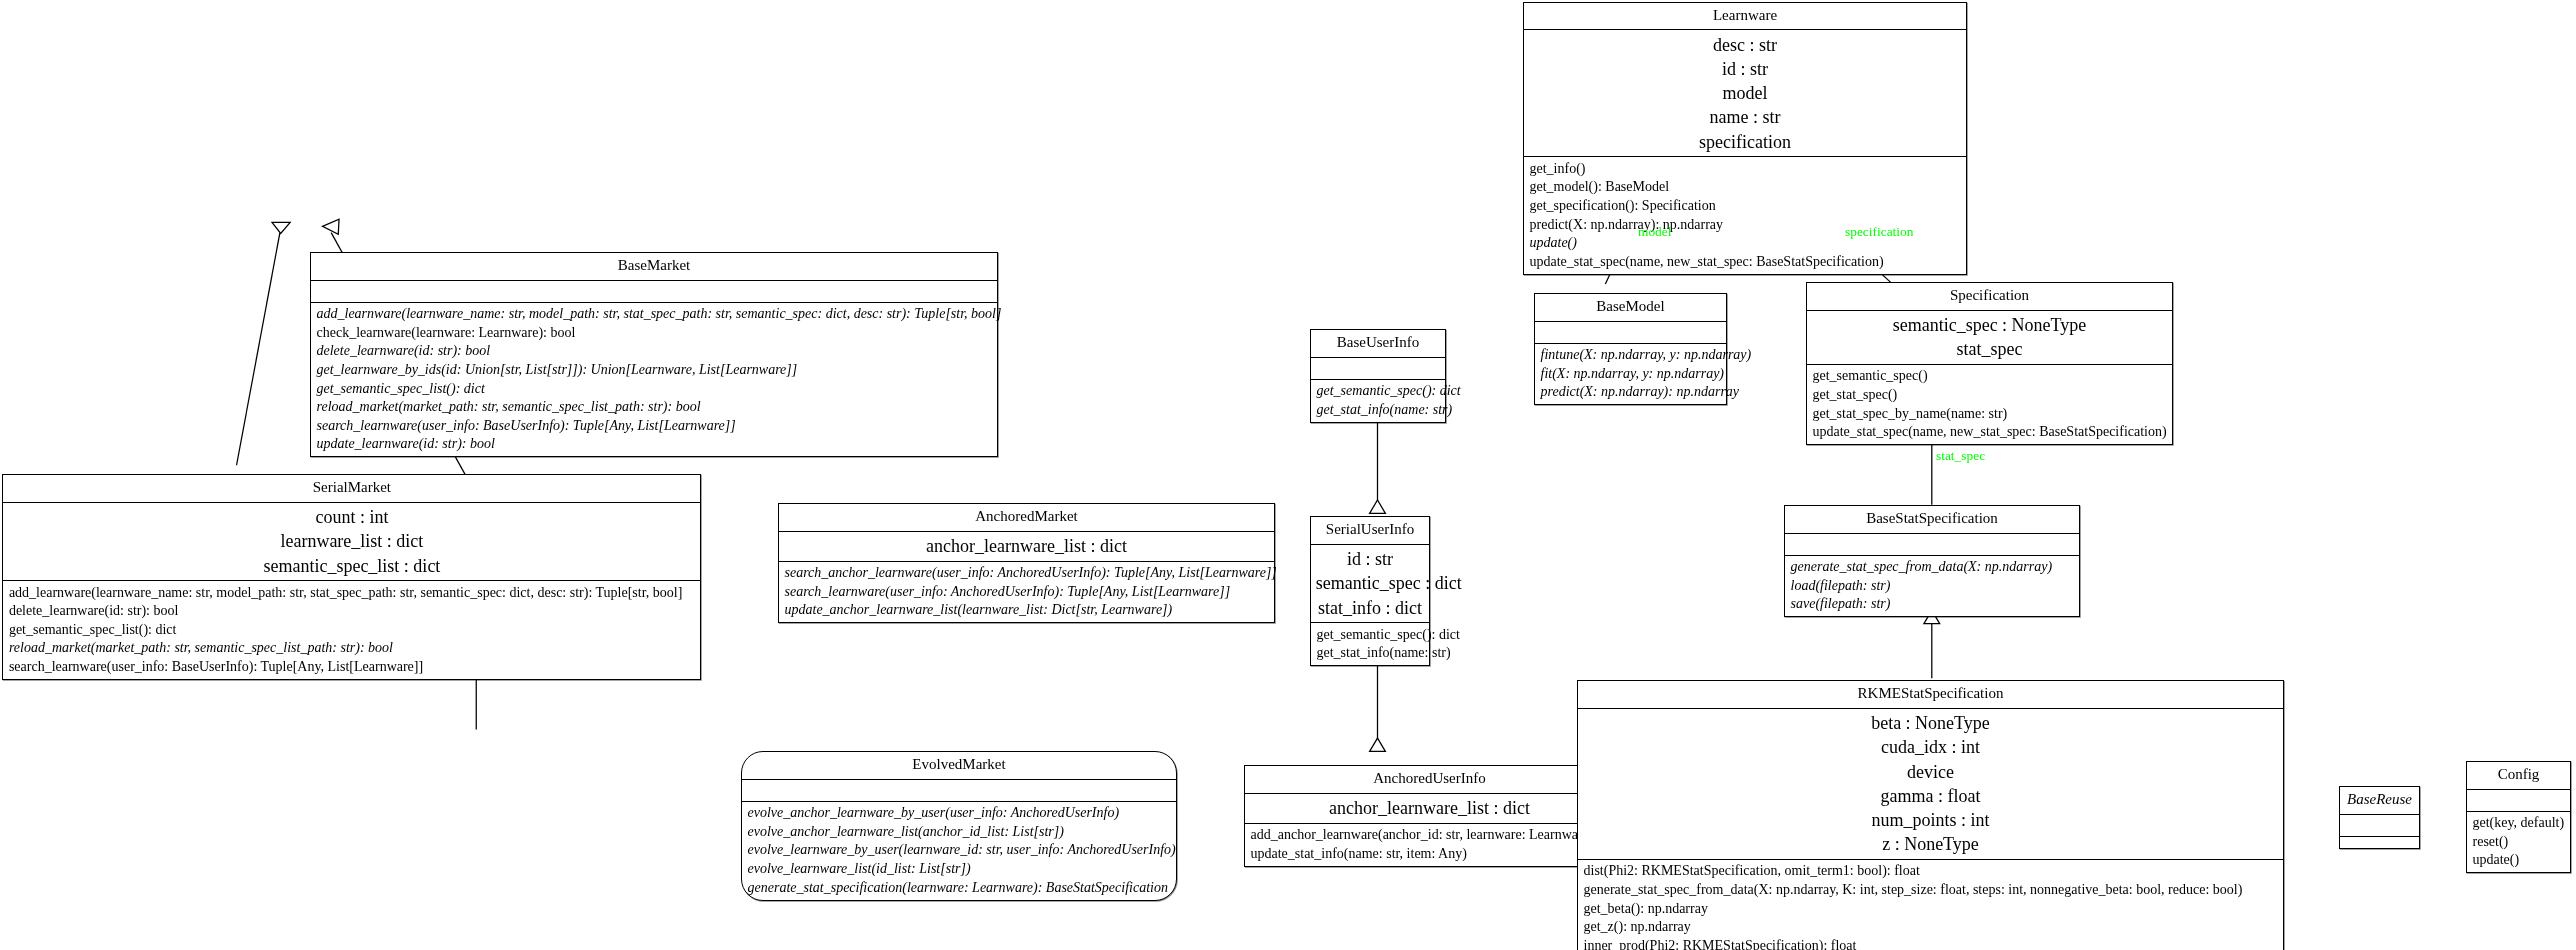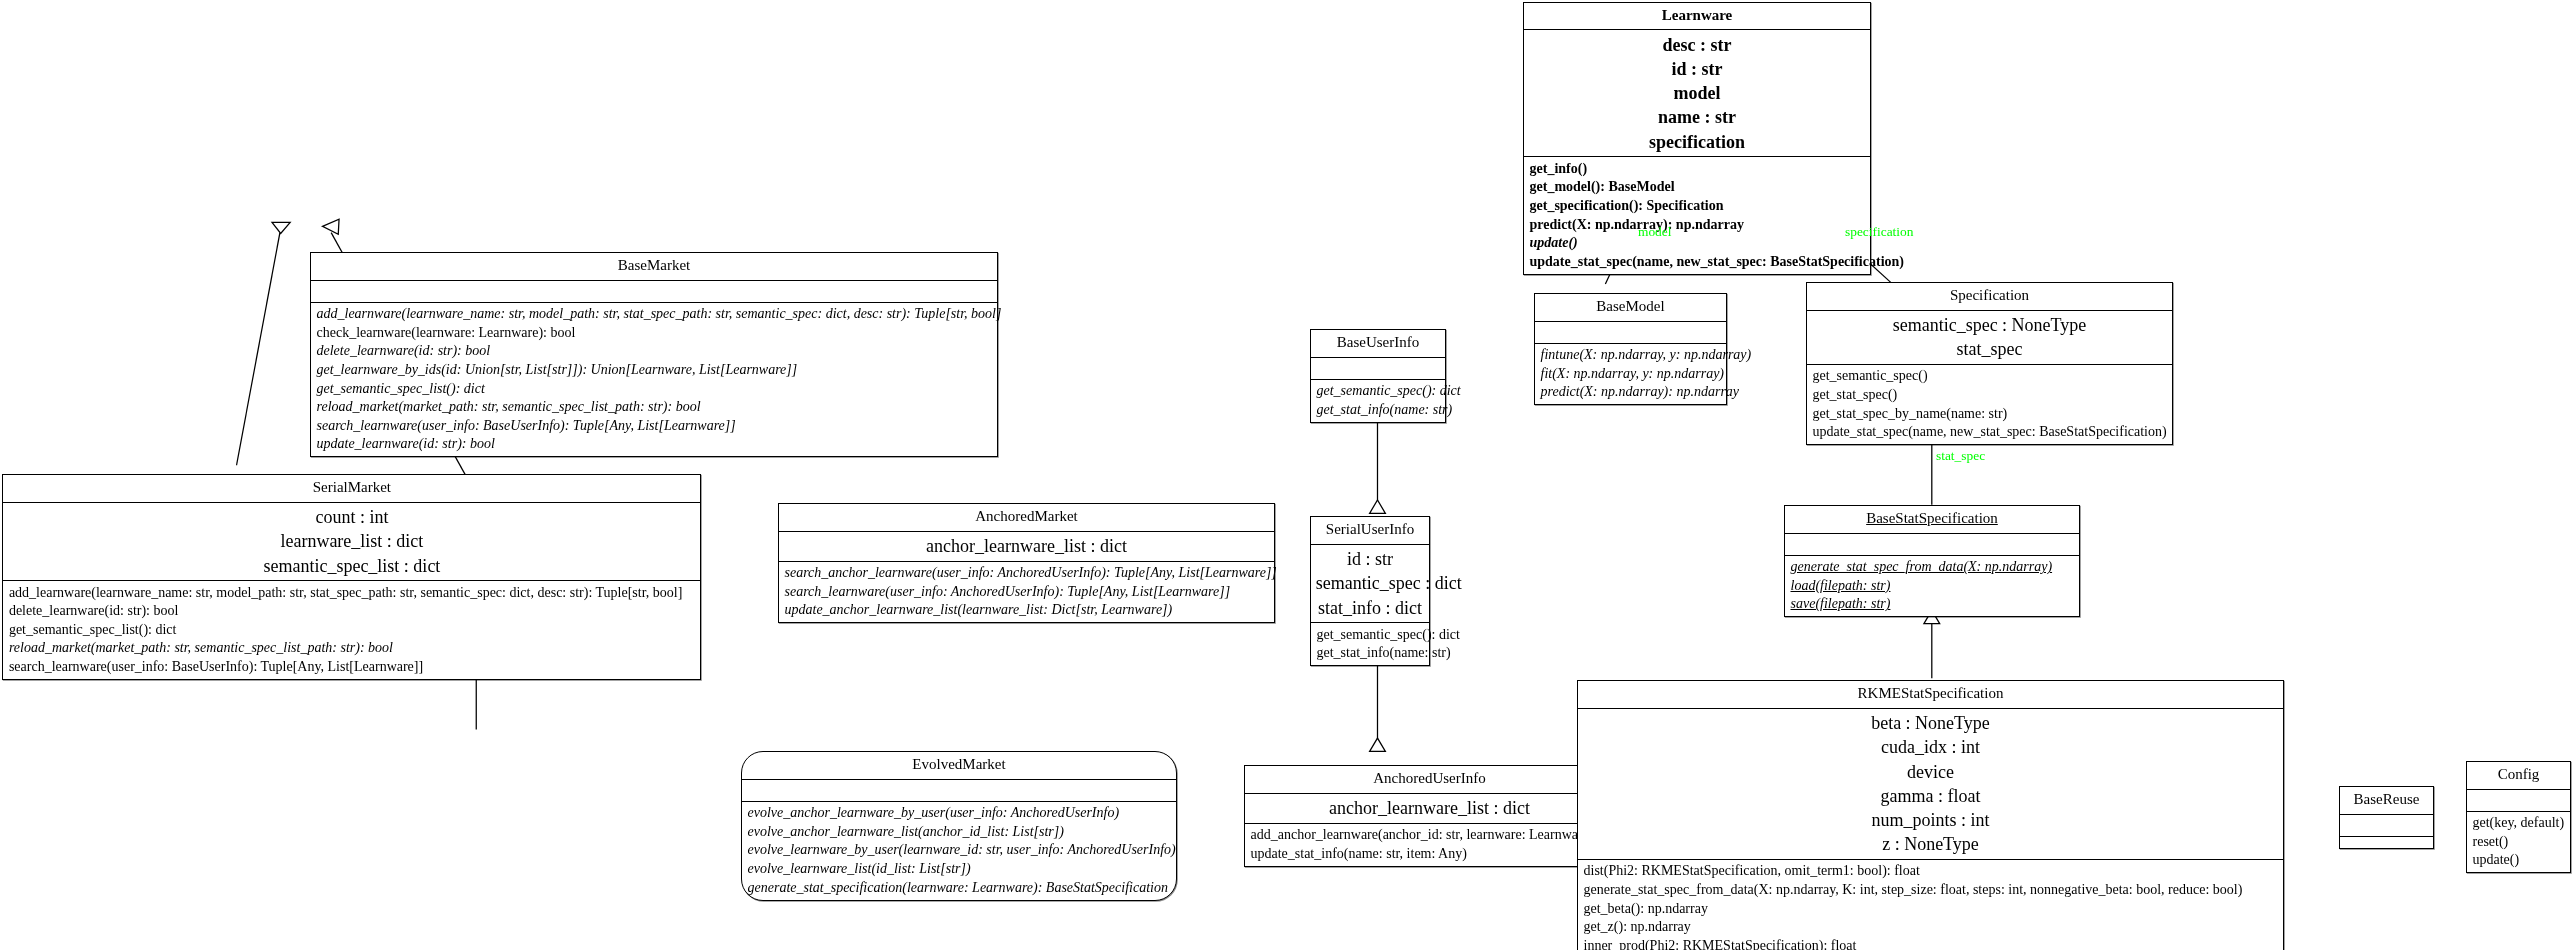--- a/index.html
+++ b/index.html
@@ -85,21 +85,21 @@
       <path d="M 2450 527 L 2450 640"></path>
       <path d="M 2450 525 L 2458 535 L 2450 545 L 2442 535 Z" fill="#ffffff"></path>
 
       <path d="M 2450 775 L 2450 860"></path>
       <path d="M 2440 791 L 2460 791 L 2450 774 Z" fill="#ffffff"></path>
 
       <path d="M 2066 296 L 2066 310"></path>
     </g>
   </svg>
 
-  <div class="uml" style="left:1523px;top:1.6px;width:348px;font-weight:bold;">
+  <div class="uml" style="left:1523px;top:1.6px;width:444px;">
     <div class="hdr">Learnware</div>
     <div class="attrs">
       <div class="row">desc : str</div>
       <div class="row">id : str</div>
       <div class="row">model</div>
       <div class="row">name : str</div>
       <div class="row">specification</div>
     </div>
     <div class="ops">
       <div class="row">get_info()</div>
@@ -220,21 +220,21 @@
       <div class="row">stat_spec</div>
     </div>
     <div class="ops">
       <div class="row">get_semantic_spec()</div>
       <div class="row">get_stat_spec()</div>
       <div class="row">get_stat_spec_by_name(name: str)</div>
       <div class="row">update_stat_spec(name, new_stat_spec: BaseStatSpecification)</div>
     </div>
   </div>
 
-  <div class="uml" style="left:1784px;top:505px;width:296px;text-decoration:underline;">
+  <div class="uml" style="left:1784px;top:505px;width:296px;">
     <div class="hdr">BaseStatSpecification</div>
     <div class="attrs empty"></div>
     <div class="ops">
       <div class="row abs">generate_stat_spec_from_data(X: np.ndarray)</div>
       <div class="row abs">load(filepath: str)</div>
       <div class="row abs">save(filepath: str)</div>
     </div>
   </div>
 
   <div class="uml" style="left:1577px;top:680px;width:707px;">
@@ -251,21 +251,21 @@
       <div class="row">dist(Phi2: RKMEStatSpecification, omit_term1: bool): float</div>
       <div class="row">generate_stat_spec_from_data(X: np.ndarray, K: int, step_size: float, steps: int, nonnegative_beta: bool, reduce: bool)</div>
       <div class="row">get_beta(): np.ndarray</div>
       <div class="row">get_z(): np.ndarray</div>
       <div class="row">inner_prod(Phi2: RKMEStatSpecification): float</div>
       <div class="row">load(filepath: str): bool</div>
       <div class="row">save(filepath: str)</div>
     </div>
   </div>
 
-  <div class="uml" style="left:2339px;top:786px;width:95px;">
+  <div class="uml" style="left:2339px;top:786px;width:81px;font-style:italic;">
     <div class="hdr">BaseReuse</div>
     <div class="attrs empty"></div>
     <div class="ops empty"></div>
   </div>
 
   <div class="uml" style="left:2466px;top:761px;width:105px;">
     <div class="hdr">Config</div>
     <div class="attrs empty"></div>
     <div class="ops">
       <div class="row">get(key, default)</div>

